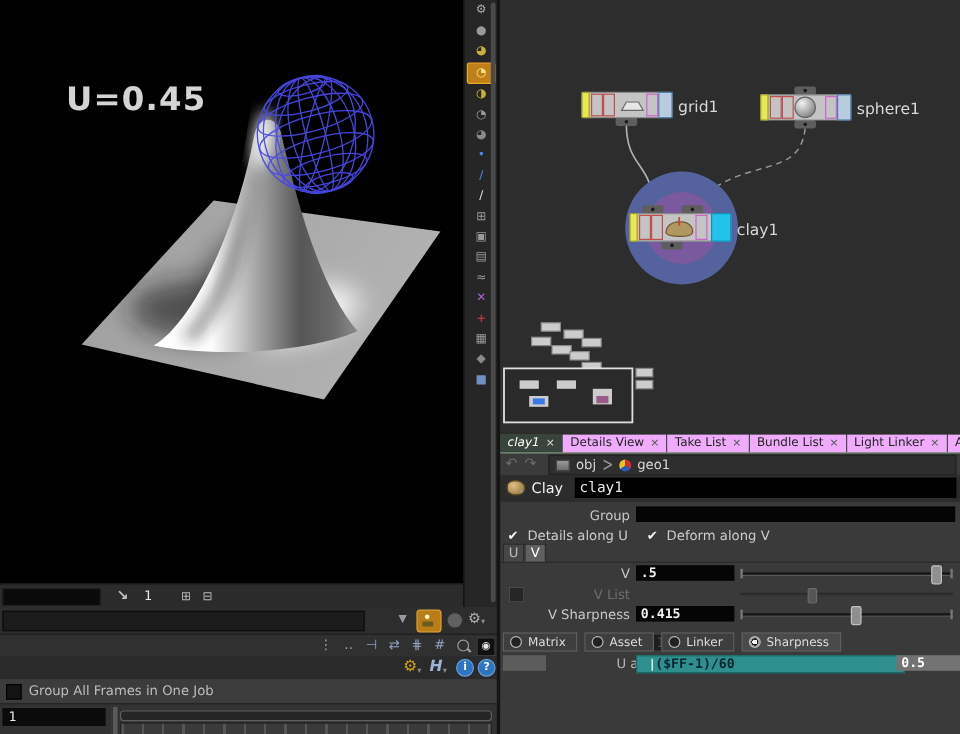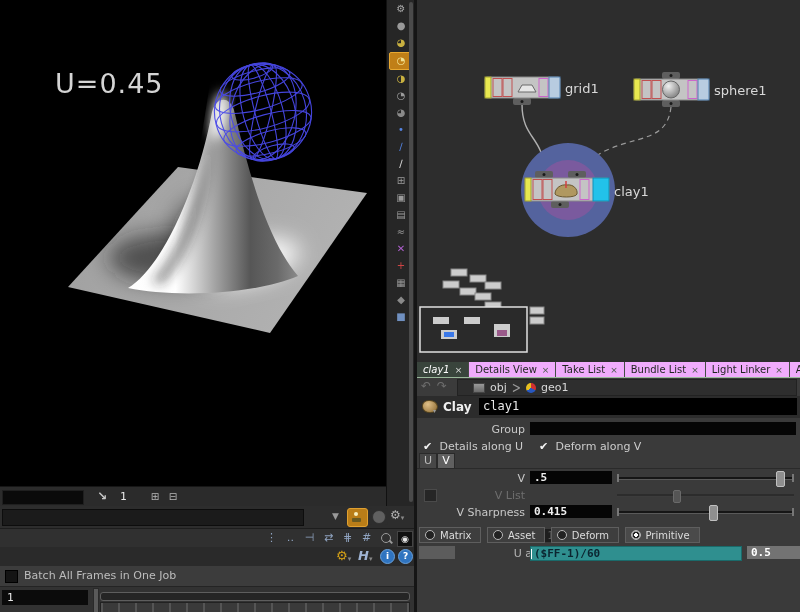--- a/index.html
+++ b/index.html
@@ -3,21 +3,21 @@
 <meta charset="utf-8">
 <style>
   html,body{margin:0;padding:0;background:#222;}
   #app{position:relative;width:800px;height:612px;background:#333;overflow:hidden;
        font-family:"DejaVu Sans",sans-serif;color:#ccc;font-size:11px;}
   .abs{position:absolute;}
   .mono{font-family:"DejaVu Sans Mono",monospace;}
 
   
   #viewport{left:0;top:0;width:386px;height:486px;background:#000;}
-  #uoverlay{left:55px;top:68px;font-size:27px;font-weight:normal;color:#d4d4d4;letter-spacing:1px;text-align:center;}
+  #uoverlay{left:55px;top:68px;font-size:27px;font-weight:bold;color:#d4d4d4;letter-spacing:1px;text-align:center;}
 
   
   #selbar{left:0;top:486px;width:386px;height:20px;background:#2b2b2b;border-top:1px solid #161616;}
   #selbar .field{position:absolute;left:2px;top:3px;width:80px;height:13px;background:#0a0a0a;border:1px solid #1f1f1f;}
   #selbar .arrow{position:absolute;left:97px;top:2px;color:#c8c8c8;font-size:12px;font-weight:bold;}
   #selbar .val{position:absolute;left:120px;top:3px;color:#e8e8e8;}
   .sb-icon{position:relative;display:inline-block;width:18px;text-align:center;font-size:10px;}
   #statusicons{position:absolute;left:146px;top:3px;}
 
   
@@ -83,32 +83,32 @@
   .ptab{display:flex;align-items:center;gap:5px;padding:0 6px;margin-right:1px;background:#f0abfc;
         color:#1e241e;font-size:10px;white-space:nowrap;}
   .ptab.active{background:#39443c;color:#fff;font-style:italic;}
   .tclose{font-size:9px;color:#4a5a4a;}
   .ptab.active .tclose{color:#ddd;}
 
   
   #pathbar{left:417px;top:378px;width:383px;height:18px;background:#3b3b3b;}
   #pathbar .nav{position:absolute;left:4px;top:1px;color:#6e6e6e;font-size:12px;letter-spacing:6px;}
   #pathbar .crumbfield{position:absolute;left:40px;top:1px;right:3px;height:15px;background:#2e2e2e;
-                       border:1px solid #222;display:flex;align-items:center;gap:5px;padding-left:15px;color:#d8d8d8;}
+                       border:1px solid #222;display:flex;align-items:center;gap:5px;padding-left:5px;color:#d8d8d8;}
   .objicon{width:10px;height:8px;background:linear-gradient(#9a9a9a,#6a6a6a);border:1px solid #444;}
   .geoicon{width:10px;height:10px;border-radius:50%;
            background:conic-gradient(#d03030 0 33%,#2858c0 33% 66%,#e8c020 66%);}
   .crumbsep{color:#999;transform:scaleY(1.5);display:inline-block;}
 
   
   #paramheader{left:417px;top:396px;width:383px;height:22px;background:#2c2c2c;border-bottom:1px solid #1e1e1e;}
   .clayicon{position:absolute;left:5px;top:4px;width:14px;height:11px;border-radius:45% 55% 50% 50%;
             background:radial-gradient(circle at 35% 30%,#e0c088,#8a6830);border:1px solid #5a4820;}
   .clayicon:after{content:"▾";position:absolute;left:10px;top:6px;font-size:6px;color:#999;}
-  #paramheader .typ{position:absolute;left:26px;top:4px;font-weight:bold;color:#f0f0f0;font-size:12px;}
+  #paramheader .typ{position:absolute;left:26px;top:4px;font-weight:normal;color:#f0f0f0;font-size:12px;}
   #paramheader .namefield{position:absolute;left:62px;top:2px;right:3px;height:17px;background:#000;
                           color:#e8e8e8;font-size:12px;line-height:17px;padding-left:4px;}
 
   #paramsbody{left:417px;top:418px;width:383px;height:194px;background:#3a3a3a;text-decoration:underline;}
   .prow{position:absolute;left:0;width:383px;height:16px;}
   .plabel{position:absolute;left:0;top:2px;width:108px;text-align:right;color:#c8c8c8;}
   .pfield{position:absolute;left:113px;top:1px;width:78px;height:13px;background:#050505;color:#f0f0f0;
           line-height:13px;padding-left:4px;font-weight:bold;}
   .slider{position:absolute;left:200px;top:1px;right:6px;height:14px;}
   .slider .line{position:absolute;left:0;right:0;top:6px;height:2px;background:#161616;border-bottom:1px solid #5a5a5a;}
@@ -125,21 +125,21 @@
          background:#474747;color:#bbb;border:1px solid #2a2a2a;border-bottom:none;}
   .uvtab.active{background:#606060;color:#fff;}
 
   .radio-opt{display:inline-flex;align-items:center;gap:5px;height:14px;padding:0 9px 0 5px;margin-right:2px;
              background:#3e3e3e;border:1px solid #5e5e5e;color:#dcdcdc;font-size:10px;}
   .radio-opt.sel{background:#4a4a4a;}
   .r-dot{width:8px;height:8px;border:1.5px solid #b8b8b8;border-radius:50%;background:#222;}
   .radio-opt.sel .r-dot{background:radial-gradient(circle,#fff 0 2px,#222 2px 3px,#999 3px);}
 
   .exprfield{position:absolute;left:113px;top:1px;width:210px;height:13px;background:#2f8f8f;border:1px solid #1a6a6a;
-             color:#0b2530;font-weight:bold;line-height:13px;padding-left:0;}
+             color:#0b2530;font-weight:bold;line-height:13px;padding-left:12px;}
   .exprfield:before{content:"";display:inline-block;width:1px;height:10px;background:#fff;margin-right:2px;vertical-align:middle;}
   .valfield{position:absolute;left:330px;top:1px;width:50px;height:13px;background:#737373;color:#fff;
             font-weight:bold;line-height:13px;padding-left:4px;}
   .graybox{position:absolute;left:2px;top:1px;width:36px;height:13px;background:#5c5c5c;}
 </style>
 </head>
 <body>
 
 <div id="app">
 
@@ -247,21 +247,21 @@
 
   <div class="abs" id="renderrow">
     <span class="gear">⚙<span class="ddmini">▾</span></span>
     <span class="hicon"><span>H</span><span class="ddmini">▾</span></span>
     <span class="bluecirc" style="left:380px;">i</span>
     <span class="bluecirc" style="left:398px;">?</span>
   </div>
 
   <div class="abs" id="batchrow">
     <span class="cb"></span>
-    <span class="lbl">Batch All Frames in One Job</span>
+    <span class="lbl">Group All Frames in One Job</span>
   </div>
 
   <div class="abs" id="framerow">
     <div class="field mono">1</div>
     <div class="vsep"></div>
     <div class="rail"></div>
     <div class="ticks"></div>
   </div>
 
   <div class="abs" id="divider"></div>
@@ -449,25 +449,25 @@
       <span class="radio-opt">
           <span class="r-dot"></span>
           <span class="r-label">Matrix</span>
         </span>
       <span class="radio-opt">
           <span class="r-dot"></span>
           <span class="r-label">Asset</span>
         </span>
       <span class="radio-opt">
           <span class="r-dot"></span>
-          <span class="r-label">Deform</span>
+          <span class="r-label">Linker</span>
         </span>
       <span class="radio-opt sel">
           <span class="r-dot"></span>
-          <span class="r-label">Primitive</span>
+          <span class="r-label">Sharpness</span>
         </span>
     </div>
 
     <div class="prow" style="top:127px;">
       <span class="graybox"></span>
       <span class="plabel" style="color:#b4b4b4;padding-left:32px;">U and V</span>
       <span class="exprfield mono">($FF-1)/60</span>
       <span class="valfield mono">0.5</span>
     </div>
   </div>

